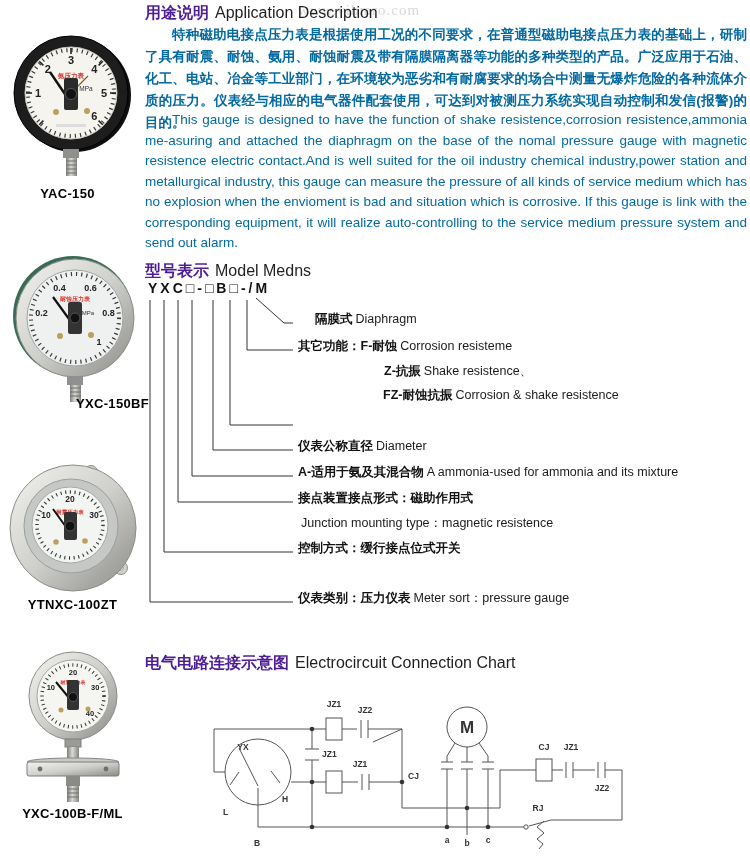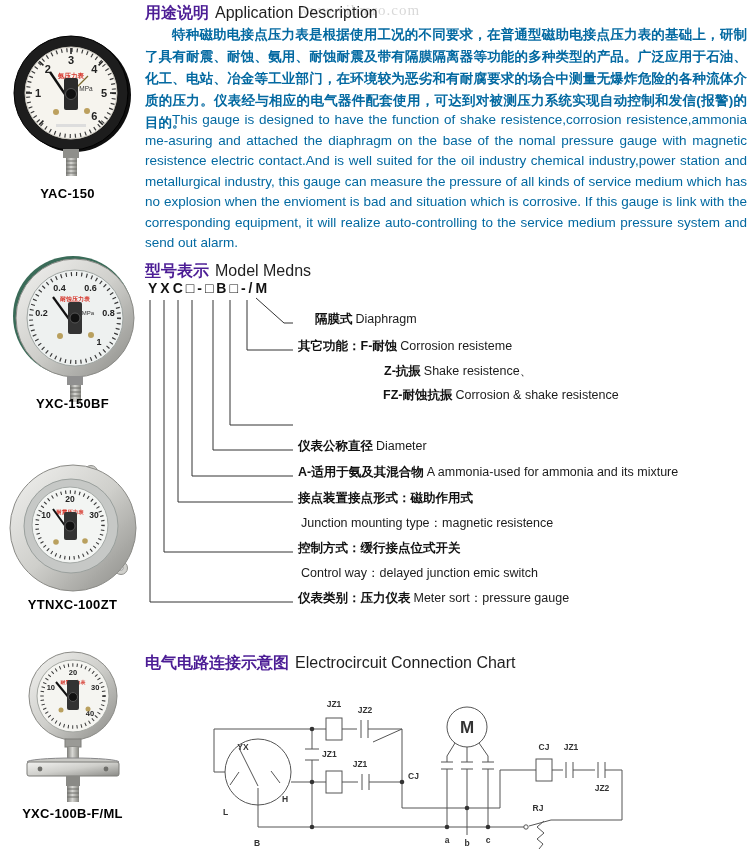--- a/index.html
+++ b/index.html
@@ -109,21 +109,21 @@
       <circle cx="88" cy="95" r="3" fill="#b9a05e"></circle>
       <rect x="64" y="136" width="16" height="9" fill="#909090"></rect>
       <rect x="67" y="145" width="11" height="17" fill="url(#steelGrad)"></rect>
       <g stroke="#6f6f6b" stroke-width="1">
         <line x1="67" y1="148" x2="78" y2="148"></line>
           <line x1="67" y1="152" x2="78" y2="152"></line>
           <line x1="67" y1="156" x2="78" y2="156"></line>
       </g>
     </svg>
   </div>
-  <div class="caption" style="left:0px;top:396px;width:145px;">YXC-150BF</div>
+  <div class="caption" style="left:0px;top:396px;width:145px;padding-left:40px;">YXC-150BF</div>
 
   <div class="abs" style="left:3px;top:462px;">
     <svg width="138" height="132" viewBox="0 0 138 132">
       <circle cx="88" cy="10" r="6.5" fill="#d0d0cc" stroke="#8f8f8b"></circle>
       <circle cx="88" cy="10" r="2.2" fill="#fff" stroke="#999"></circle>
       <circle cx="118" cy="106" r="6.5" fill="#d0d0cc" stroke="#8f8f8b"></circle>
       <circle cx="118" cy="106" r="2.2" fill="#fff" stroke="#999"></circle>
       <circle cx="70" cy="66" r="63" fill="url(#chromeGrad)" stroke="#8b8b87"></circle>
       <circle cx="68" cy="64" r="47" fill="#c6c8c6" stroke="#9aa09d"></circle>
       <circle cx="67" cy="63" r="38" fill="#f3f5f3" stroke="#a5aaa7"></circle>
@@ -203,21 +203,20 @@
 
   <div class="mrow" style="left:315px;top:312px;"><span class="zh">隔膜式</span><span class="en">Diaphragm</span></div>
   <div class="mrow" style="left:298px;top:339px;"><span class="zh">其它功能：F-耐蚀</span><span class="en">Corrosion resisteme</span></div>
   <div class="mrow" style="left:384px;top:364px;"><span class="zh">Z-抗振</span><span class="en">Shake resistence、</span></div>
   <div class="mrow" style="left:383px;top:388px;"><span class="zh">FZ-耐蚀抗振</span><span class="en">Corrosion &amp; shake resistence</span></div>
   <div class="mrow" style="left:298px;top:439px;"><span class="zh">仪表公称直径</span><span class="en">Diameter</span></div>
   <div class="mrow" style="left:298px;top:465px;"><span class="zh">A-适用于氨及其混合物</span><span class="en">A ammonia-used for ammonia and its mixture</span></div>
   <div class="mrow" style="left:298px;top:491px;"><span class="zh">接点装置接点形式：磁助作用式</span><span class="en"></span></div>
   <div class="mrow" style="left:298px;top:516px;"><span class="zh"></span><span class="en">Junction mounting type：magnetic resistence</span></div>
   <div class="mrow" style="left:298px;top:541px;"><span class="zh">控制方式：缓行接点位式开关</span><span class="en"></span></div>
-  <div class="mrow" style="left:298px;top:566px;"><span class="zh"></span><span class="en">Control way：delayed junction emic switch</span></div>
   <div class="mrow" style="left:298px;top:591px;"><span class="zh">仪表类别：压力仪表</span><span class="en">Meter sort：pressure gauge</span></div>
 
   <div class="h-row" style="left:145px;top:653px;">
     <span class="h-zh">电气电路连接示意图</span><span class="h-en">Electrocircuit Connection Chart</span>
   </div>
 
   <svg class="abs" style="left:210px;top:690px;" width="540" height="165" viewBox="0 0 540 165">
     <g fill="none" stroke="#555" stroke-width="1">
 
       <circle cx="48" cy="82" r="33"></circle>

